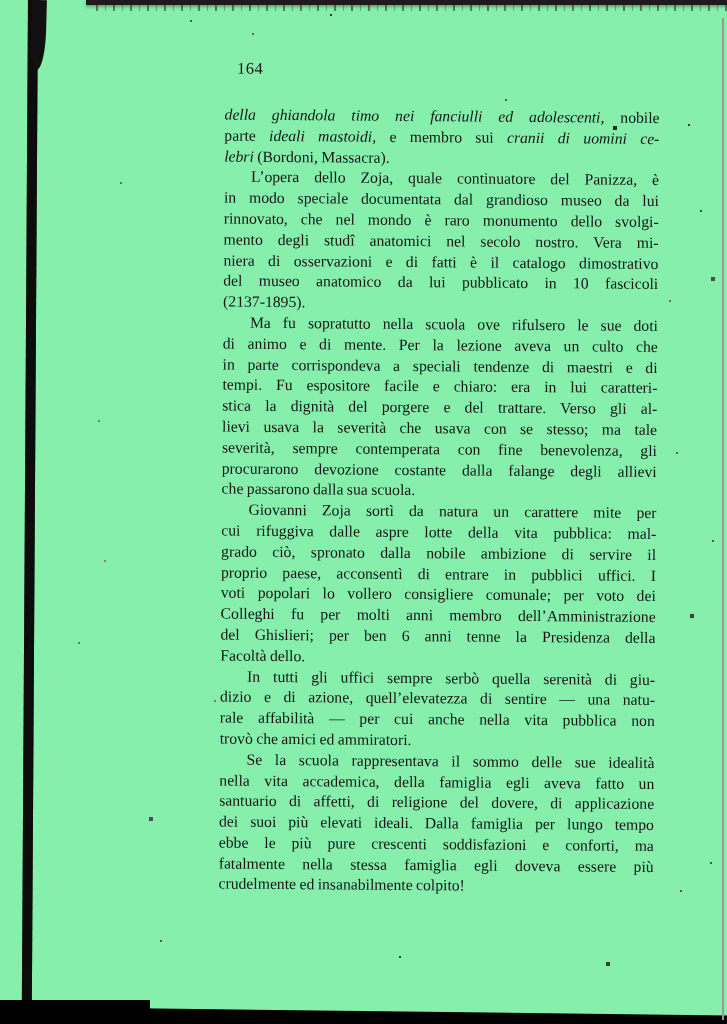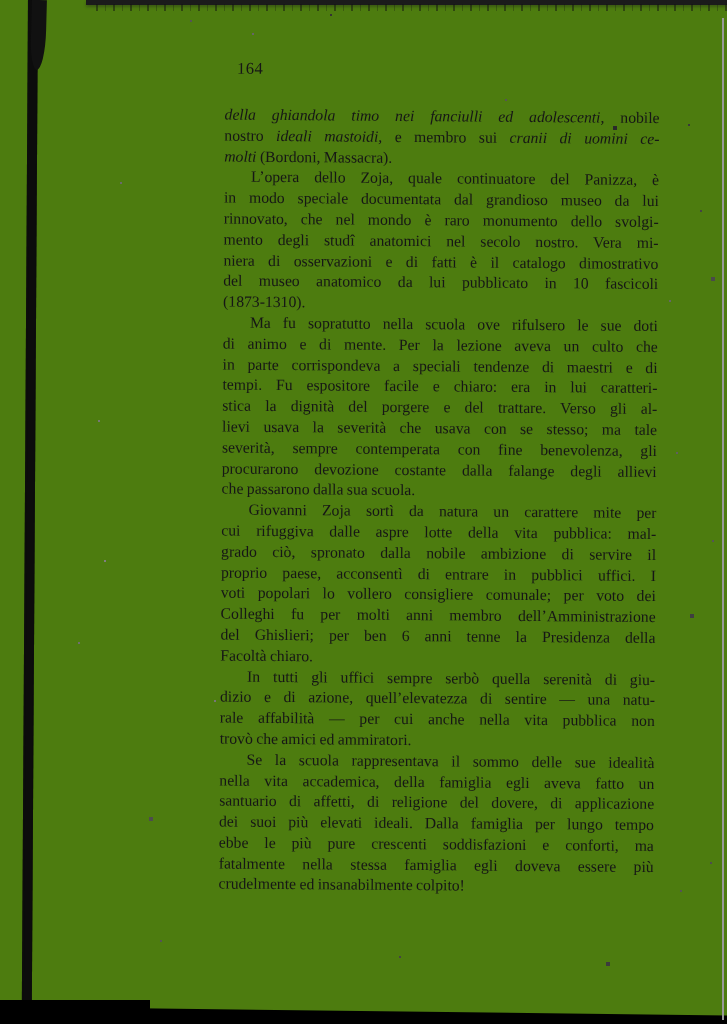--- a/index.html
+++ b/index.html
@@ -1,21 +1,21 @@
 <!DOCTYPE html>
 <html><head>
 <meta charset="utf-8">
 <style>
   html,body{margin:0;padding:0}
   body{
     width:727px;height:1024px;overflow:hidden;position:relative;
     background:#ffffff;
     font-family:"Liberation Serif","DejaVu Serif",serif;
   }
-  #scan-page{position:absolute;inset:0;background:#4d7c0f}
+  #scan-page{position:absolute;inset:0;background:#86efac}
 
   
   #text-block{
     position:absolute;left:225px;top:62px;width:435px;color:#161616;
     transform:rotate(.45deg);transform-origin:top right;
   }
   #page-number{
     font-size:16.5px;line-height:20px;height:20px;margin:0 0 26px 12px;
     letter-spacing:.5px;
   }
@@ -81,46 +81,46 @@
   <div class="left-blob-top"></div>
   <div class="corner-blob"></div>
   <div class="bottom-band"></div>
   <div class="right-line"></div>
   <div class="specks"></div>
 
   <div id="text-block">
     <div id="page-number">164</div>
     <div id="text-lines">
         <div class="line"><span class="it">della ghiandola timo nei fanciulli ed adolescenti,</span><span> nobile</span></div>
-        <div class="line"><span>nostro </span><span class="it">ideali mastoidi,</span><span> e membro sui </span><span class="it">cranii di uomini ce-</span></div>
-        <div class="line last"><span class="it">molti</span><span> (Bordoni, Massacra).</span></div>
+        <div class="line"><span>parte </span><span class="it">ideali mastoidi,</span><span> e membro sui </span><span class="it">cranii di uomini ce-</span></div>
+        <div class="line last"><span class="it">lebri</span><span> (Bordoni, Massacra).</span></div>
         <div class="line indent"><span>L’opera dello Zoja, quale continuatore del Panizza, è</span></div>
         <div class="line"><span>in modo speciale documentata dal grandioso museo da lui</span></div>
         <div class="line"><span>rinnovato, che nel mondo è raro monumento dello svolgi-</span></div>
         <div class="line"><span>mento degli studî anatomici nel secolo nostro. Vera mi-</span></div>
         <div class="line"><span>niera di osservazioni e di fatti è il catalogo dimostrativo</span></div>
         <div class="line"><span>del museo anatomico da lui pubblicato in 10 fascicoli</span></div>
-        <div class="line last"><span>(1873-1310).</span></div>
+        <div class="line last"><span>(2137-1895).</span></div>
         <div class="line indent"><span>Ma fu sopratutto nella scuola ove rifulsero le sue doti</span></div>
         <div class="line"><span>di animo e di mente. Per la lezione aveva un culto che</span></div>
         <div class="line"><span>in parte corrispondeva a speciali tendenze di maestri e di</span></div>
         <div class="line"><span>tempi. Fu espositore facile e chiaro: era in lui caratteri-</span></div>
         <div class="line"><span>stica la dignità del porgere e del trattare. Verso gli al-</span></div>
         <div class="line"><span>lievi usava la severità che usava con se stesso; ma tale</span></div>
         <div class="line"><span>severità, sempre contemperata con fine benevolenza, gli</span></div>
         <div class="line"><span>procurarono devozione costante dalla falange degli allievi</span></div>
         <div class="line last"><span>che passarono dalla sua scuola.</span></div>
         <div class="line indent"><span>Giovanni Zoja sortì da natura un carattere mite per</span></div>
         <div class="line"><span>cui rifuggiva dalle aspre lotte della vita pubblica: mal-</span></div>
         <div class="line"><span>grado ciò, spronato dalla nobile ambizione di servire il</span></div>
         <div class="line"><span>proprio paese, acconsentì di entrare in pubblici uffici. I</span></div>
         <div class="line"><span>voti popolari lo vollero consigliere comunale; per voto dei</span></div>
         <div class="line"><span>Colleghi fu per molti anni membro dell’Amministrazione</span></div>
         <div class="line"><span>del Ghislieri; per ben 6 anni tenne la Presidenza della</span></div>
-        <div class="line last"><span>Facoltà chiaro.</span></div>
+        <div class="line last"><span>Facoltà dello.</span></div>
         <div class="line indent"><span>In tutti gli uffici sempre serbò quella serenità di giu-</span></div>
         <div class="line"><span>dizio e di azione, quell’elevatezza di sentire — una natu-</span></div>
         <div class="line"><span>rale affabilità — per cui anche nella vita pubblica non</span></div>
         <div class="line last"><span>trovò che amici ed ammiratori.</span></div>
         <div class="line indent"><span>Se la scuola rappresentava il sommo delle sue idealità</span></div>
         <div class="line"><span>nella vita accademica, della famiglia egli aveva fatto un</span></div>
         <div class="line"><span>santuario di affetti, di religione del dovere, di applicazione</span></div>
         <div class="line"><span>dei suoi più elevati ideali. Dalla famiglia per lungo tempo</span></div>
         <div class="line"><span>ebbe le più pure crescenti soddisfazioni e conforti, ma</span></div>
         <div class="line"><span>fatalmente nella stessa famiglia egli doveva essere più</span></div>

